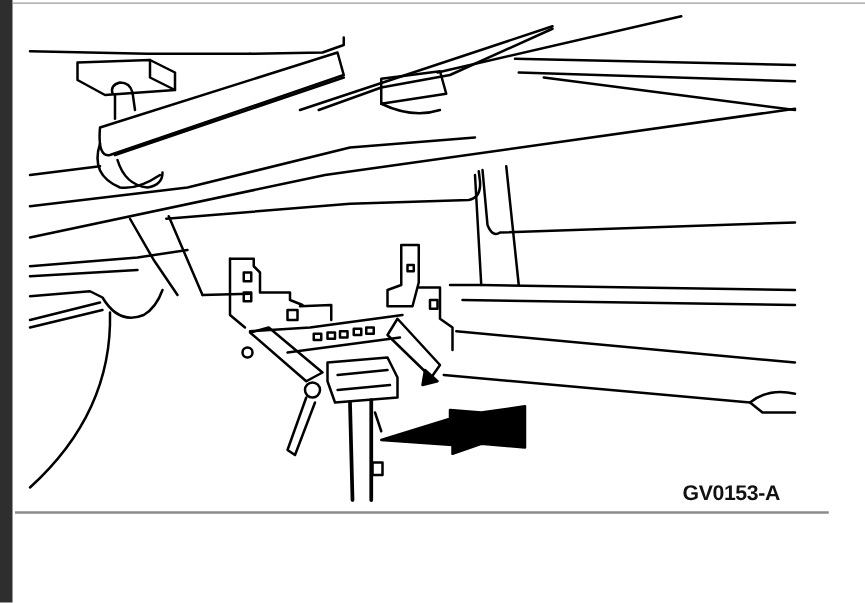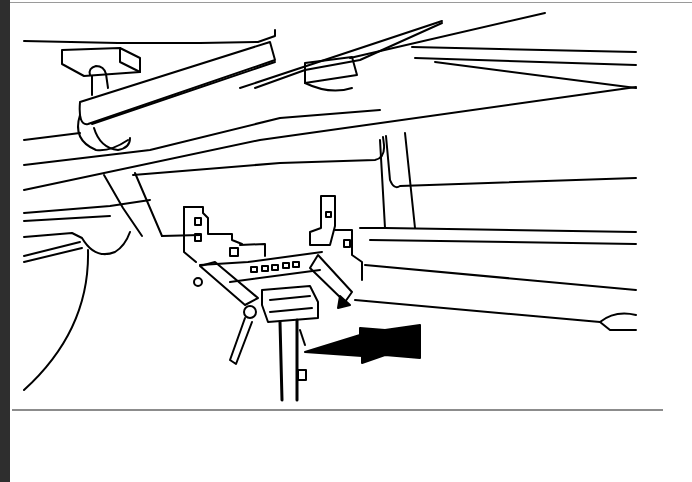--- a/index.html
+++ b/index.html
@@ -120,15 +120,16 @@
 
     <path d="M280 322 L282 400" stroke-width="3"></path>
     <path d="M297 320 L297 400" stroke-width="3"></path>
     <path d="M300 330 L305 345"></path>
     <rect x="298" y="370" width="8" height="10"></rect>
 
     <path d="M245 318 L230 360 L236 364 L252 322"></path>
 
     <path d="M305 352 L360 335 L360 328 L385 330 L420 325 L420 358 L385 355 L362 363 L362 356 Z" fill="#000" stroke="#000"></path>
   </svg>
+  <div class="fig-label">GV0153-A</div>
 </div>
 
 <div class="rule"></div>
 
 </body></html>

